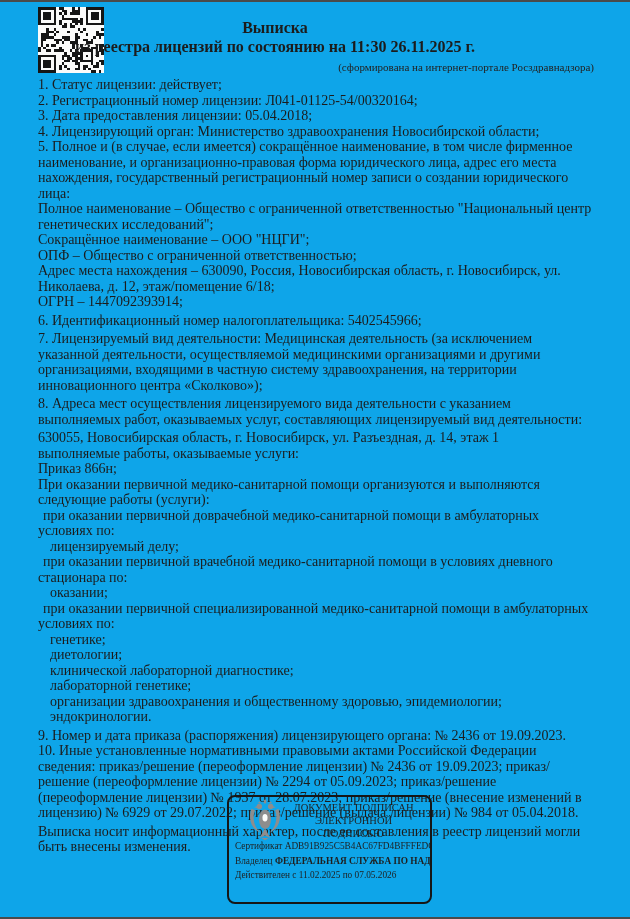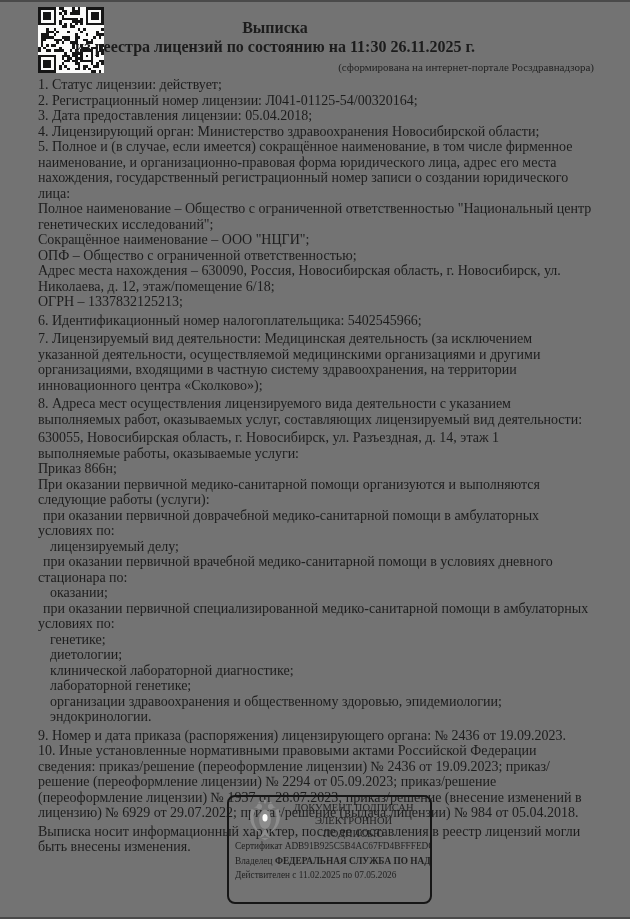--- a/index.html
+++ b/index.html
@@ -1,18 +1,18 @@
 <!DOCTYPE html>
 <html><head>
 <meta charset="utf-8">
 <style>
   html,body{margin:0;padding:0;background:#e9e9e9;}
   .page{
     position:relative;width:630px;height:919px;margin:0 auto;
-    background:#737373;box-sizing:border-box;
+    background:#0ea5e9;box-sizing:border-box;
     border-top:2px solid #4a4a4a;border-bottom:2px solid #4a4a4a;
     font-family:"Liberation Serif",serif;color:#1c1c1c;overflow:hidden;
   }
   .qr{position:absolute;left:38px;top:5px;width:66px;height:66px;}
   .qr svg{width:100%;height:100%;display:block;}
   .doc-header{position:relative;padding-top:16px;}
   .title-wrap{width:480px;margin-left:35px;text-align:center;}
   .title-line{margin:0;font-weight:700;font-size:16px;line-height:19px;}
   .formed{margin:5px 36px 0 0;text-align:right;font-size:11px;line-height:13px;color:#222;}
   .doc-body{margin:3px 36px 0 38px;font-size:14px;line-height:15.5px;}
@@ -240,21 +240,21 @@
   <main class="doc-body">
       <p class="line ind0">1. Статус лицензии: действует;</p>
       <p class="line ind0">2. Регистрационный номер лицензии: Л041-01125-54/00320164;</p>
       <p class="line ind0">3. Дата предоставления лицензии: 05.04.2018;</p>
       <p class="line ind0">4. Лицензирующий орган: Министерство здравоохранения Новосибирской области;</p>
       <p class="line ind0">5. Полное и (в случае, если имеется) сокращённое наименование, в том числе фирменное наименование, и организационно-правовая форма юридического лица, адрес его места нахождения, государственный регистрационный номер записи о создании юридического лица:</p>
       <p class="line ind0">Полное наименование – Общество с ограниченной ответственностью "Национальный центр генетических исследований";</p>
       <p class="line ind0">Сокращённое наименование – ООО "НЦГИ";</p>
       <p class="line ind0">ОПФ – Общество с ограниченной ответственностью;</p>
       <p class="line ind0">Адрес места нахождения – 630090, Россия, Новосибирская область, г. Новосибирск, ул. Николаева, д. 12, этаж/помещение 6/18;</p>
-      <p class="line ind0">ОГРН – 1337832125213;</p>
+      <p class="line ind0">ОГРН – 1447092393914;</p>
       <p class="line ind0 sp">6. Идентификационный номер налогоплательщика: 5402545966;</p>
       <p class="line ind0 sp">7. Лицензируемый вид деятельности: Медицинская деятельность (за исключением указанной деятельности, осуществляемой медицинскими организациями и другими организациями, входящими в частную систему здравоохранения, на территории инновационного центра «Сколково»);</p>
       <p class="line ind0 sp">8. Адреса мест осуществления лицензируемого вида деятельности с указанием выполняемых работ, оказываемых услуг, составляющих лицензируемый вид деятельности:</p>
       <p class="line ind0 sp">630055, Новосибирская область, г. Новосибирск, ул. Разъездная, д. 14, этаж 1</p>
       <p class="line ind0">выполняемые работы, оказываемые услуги:</p>
       <p class="line ind0">Приказ 866н;</p>
       <p class="line ind0">При оказании первичной медико-санитарной помощи организуются и выполняются следующие работы (услуги):</p>
       <p class="line ind1">при оказании первичной доврачебной медико-санитарной помощи в амбулаторных условиях по:</p>
       <p class="line ind2">лицензируемый делу;</p>
       <p class="line ind1">при оказании первичной врачебной медико-санитарной помощи в условиях дневного стационара по:</p>

